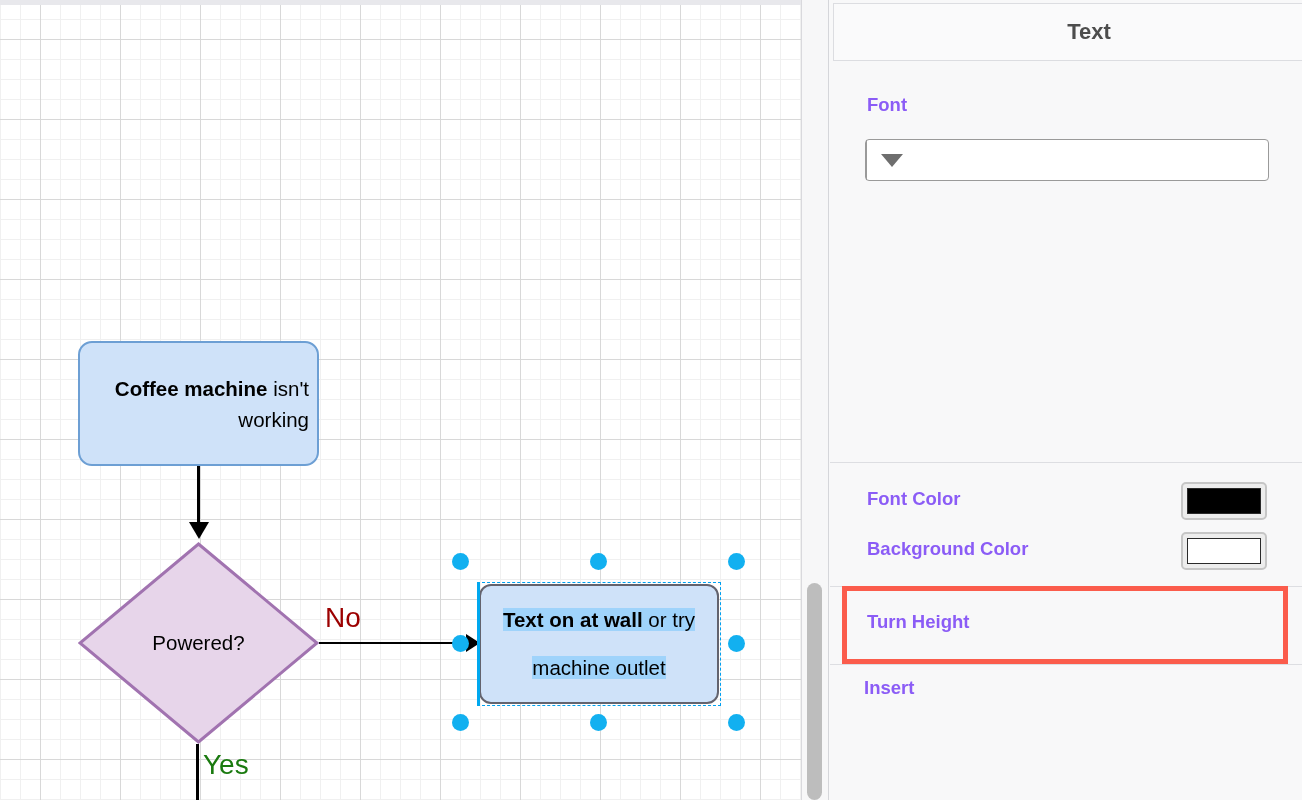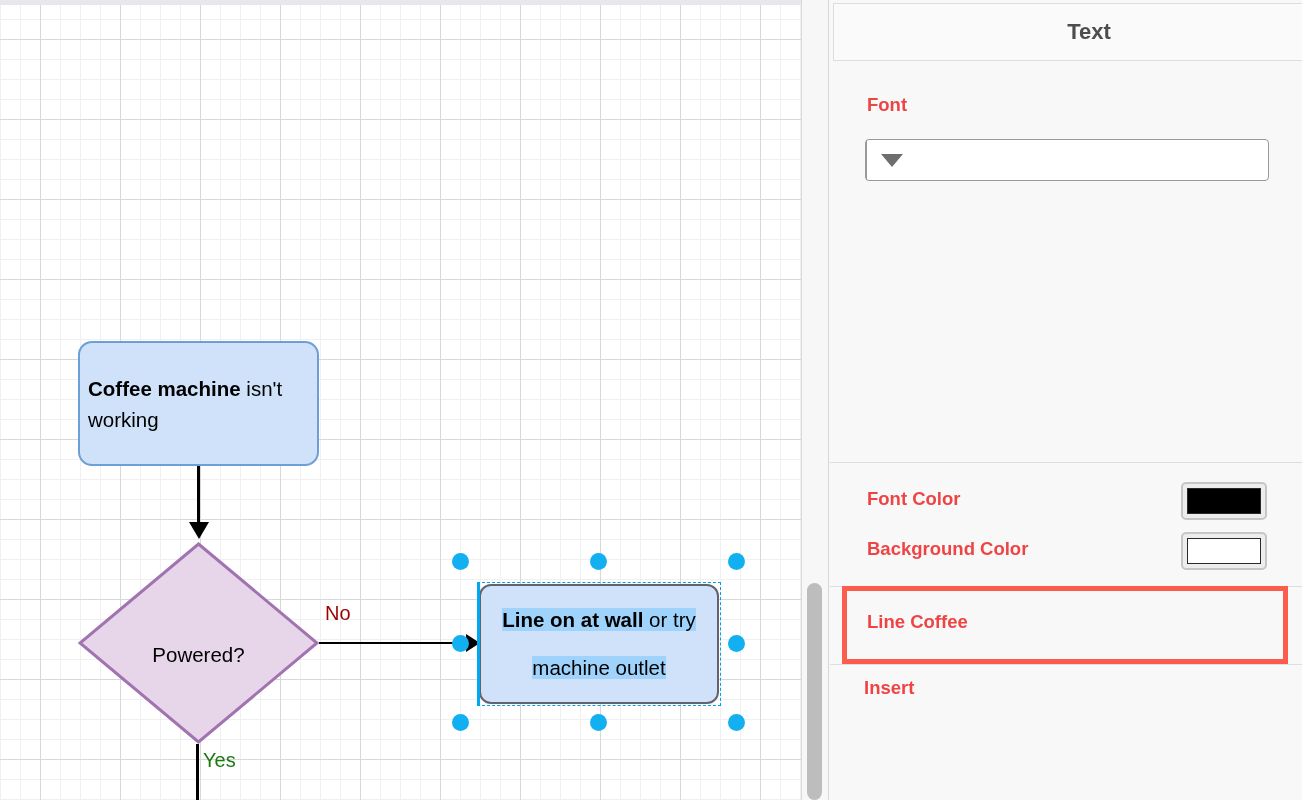--- a/index.html
+++ b/index.html
@@ -39,21 +39,21 @@
   #vscroll-thumb {
     position: absolute; left: 807px; top: 583px; width: 15px; height: 217px;
     background: #bdbdbd; border-radius: 8px;
   }
 
   
   .node {
     position: absolute;
     box-sizing: border-box;
     display: flex; align-items: center; justify-content: center;
-    text-align: left;
+    text-align: right;
   }
   #node-problem {
     left: 78px; top: 341px; width: 241px; height: 125px;
     background: #cfe2f9;
     border: 2px solid #6d9fd4;
     border-radius: 14px;
     color: #000;
     font-size: 20.5px;
     line-height: 31px;
     padding: 0 8px;
@@ -61,21 +61,21 @@
   #node-problem .ntext { width: 100%; }
   .bold { font-weight: bold; }
 
   #node-decision-wrap {
     position: absolute; left: 78px; top: 542px; width: 241px; height: 202px;
   }
   #node-decision-shape {
     position: absolute; left: 0; top: 0; width: 241px; height: 202px;
   }
   #node-decision-label {
-    position: absolute; left: 0; top: 12px; width: 241px; height: 202px;
+    position: absolute; left: 0; top: 0; width: 241px; height: 202px;
     display: flex; align-items: center; justify-content: center;
     font-size: 20.5px; color: #000;
   }
 
   #node-action {
     left: 479px; top: 584px; width: 240px; height: 120px;
     background: #cfe2f9;
     border: 2px solid #63636e;
     border-radius: 12px;
     color: #000;
@@ -118,21 +118,21 @@
   #edge2 { left: 319px; top: 642px; width: 146px; height: 2px; }
   #edge2-head {
     position: absolute; left: 466px; top: 634px;
     width: 0; height: 0;
     border-top: 9px solid transparent;
     border-bottom: 9px solid transparent;
     border-left: 14px solid #000;
   }
   #edge3 { left: 196px; top: 744px; width: 3px; height: 56px; }
 
-  .edge-label { position: absolute; font-size: 20px; text-align: center; }
+  .edge-label { position: absolute; font-size: 28px; text-align: center; }
   #label-no  { left: 325px; top: 602px; color: #9c0000; }
   #label-yes { left: 203px; top: 749px; color: #1a7a0f; }
 
   
   #panel {
     position: absolute; left: 828px; top: 0; width: 516px; height: 800px;
     background: #f8f8f9;
     border-left: 1px solid #d5d6da;
     box-sizing: border-box;
   }
@@ -141,21 +141,21 @@
     background: #fafafb;
     border: 1px solid #dcdde1;
     border-right: none;
     display: flex; align-items: center; justify-content: center;
     box-sizing: border-box;
   }
   #panel-header .title {
     font-size: 22px; font-weight: bold; color: #4d4d4d;
   }
   .sect-label {
-    font-size: 18.5px; font-weight: bold; color: #ef4444;
+    font-size: 18.5px; font-weight: bold; color: #8b5cf6;
   }
   .divider {
     position: absolute; left: 1px; width: 473px; height: 1px; background: #dddee2;
   }
 
   
   .combo {
     position: absolute; height: 42px;
     border: 1px solid #9a9a9a; border-radius: 4px;
     background: #fff; box-sizing: border-box;
@@ -220,21 +220,21 @@
     </div>
 
     <div class="conn" id="edge2"></div>
     <div id="edge2-head"></div>
     <div class="edge-label" id="label-no">No</div>
 
     <div class="conn" id="edge3"></div>
     <div class="edge-label" id="label-yes">Yes</div>
 
     <div class="node" id="node-action">
-      <span class="aline"><span class="bold sel-hl">Line on at wall</span><span class="sel-hl"> or try</span></span>
+      <span class="aline"><span class="bold sel-hl">Text on at wall</span><span class="sel-hl"> or try</span></span>
       <span class="aline"><span class="sel-hl">machine outlet</span></span>
     </div>
     <div id="sel-outline"></div>
     <div id="sel-left-bar"></div>
 
     <div class="handle" style="left:452px; top:553px;"></div>
     <div class="handle" style="left:590px; top:553px;"></div>
     <div class="handle" style="left:728px; top:553px;"></div>
     <div class="handle" style="left:452px; top:635px;"></div>
     <div class="handle" style="left:728px; top:635px;"></div>
@@ -268,21 +268,21 @@
       <span class="chip" style="background:#000000;"></span>
     </div>
 
     <div class="sect-label" style="position:absolute; left:38px; top:538px;">Background Color</div>
     <div class="swatch" style="left:352px; top:532px;">
       <span class="chip" style="background:#ffffff;"></span>
     </div>
 
     <div class="divider" style="top:586px;"></div>
 
-    <div class="sect-label" style="position:absolute; left:38px; top:611px;">Line Coffee</div>
+    <div class="sect-label" style="position:absolute; left:38px; top:611px;">Turn Height</div>
 
     <div class="divider" style="top:664px;"></div>
 
     <div class="sect-label" style="position:absolute; left:35px; top:677px;text-align:center;">Insert</div>
 
   </div>
 
   <div id="highlight-box"></div>
 
 </div>

